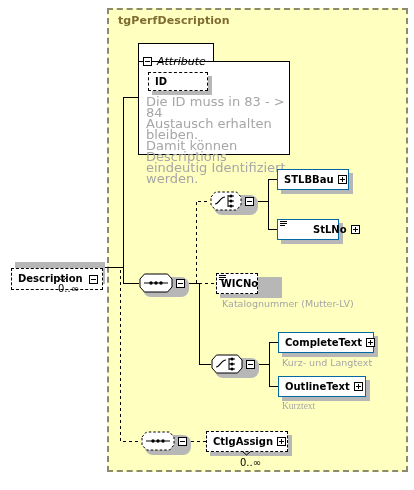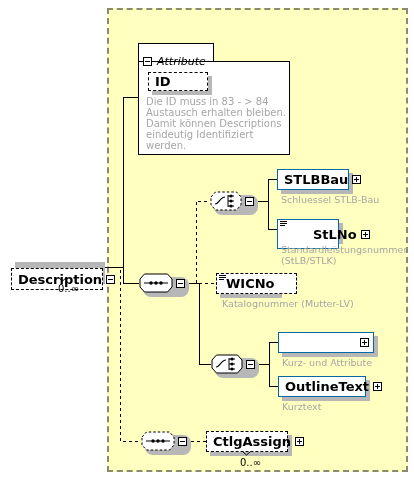--- a/index.html
+++ b/index.html
@@ -94,21 +94,21 @@
     height: 21px;
     display: flex;
     align-items: center;
     padding: 0 4px 0 6px;
     gap: 4px;
     box-sizing: border-box;
     white-space: nowrap;
   }
   .node.dashed { border: 1px dashed #000; }
   .node .nm {
-    font-size: 13px;
+    font-size: 10px;
     font-weight: bold;
     color: #000;
     line-height: 1;
   }
   .sh {
     position: absolute;
     background: #b7b7b7;
   }
 
   
@@ -138,21 +138,21 @@
   .card {
     position: absolute;
     font-size: 10px;
     color: #000;
     white-space: nowrap;
   }
   .attr-doc {
     position: absolute;
     left: 146px; top: 96px;
     width: 140px;
-    font-size: 10px;
+    font-size: 13px;
     color: #a6a6a6;
     line-height: 11px;
     white-space: pre-line;
   }
 
   
   .conn {
     position: absolute;
     display: flex;
     align-items: center;
@@ -164,20 +164,21 @@
     position: absolute;
     width: 9px; height: 5px;
   }
 </style>
 </head>
 <body>
 
 <div id="canvas">
 
   <div class="ct-box"></div>
+  <div class="ct-title">tgPerfDescription</div>
 
   <svg width="414" height="490" style="position:absolute;left:0;top:0;">
 
     <path d="M103,267 L123,267" stroke="#000" stroke-width="1" fill="none" shape-rendering="crispEdges"></path>
 
     <path d="M123,267 L123,97 L139,97" stroke="#000" stroke-width="1" fill="none" shape-rendering="crispEdges"></path>
 
     <path d="M123,267 L123,283 L139,283" stroke="#000" stroke-width="1" fill="none" shape-rendering="crispEdges"></path>
 
     <path d="M120,270 L120,441 L141,441" stroke="#000" stroke-width="1" fill="none" stroke-dasharray="3,3" shape-rendering="crispEdges"></path>
@@ -250,37 +251,34 @@
       <path d="M18,5 L24,5 M18,10 L24,10 M18,15 L24,15" stroke="#000" stroke-width="1"></path>
     </svg>
     <span class="exp"></span>
   </div>
 
   <div class="sh" style="left:281px; top:173px; width:72px; height:21px;"></div>
   <div class="node" style="left:277px; top:169px; width:72px; height:21px;">
     <span class="nm">STLBBau</span>
     <span class="exp plus" style="margin-left:auto;"></span>
   </div>
-  <div class="anno" style="left:281px; top:194px;">Schluessel STLB-Bau</div>
 
   <div class="sh" style="left:281px; top:223px; width:62px; height:21px;"></div>
-  <div class="node" style="left:277px; top:219px; width:62px; height:30px;padding-left:32px;">
+  <div class="node" style="left:277px; top:219px; width:62px; height:21px;padding-left:32px;">
     <span class="doclines">
         <i></i>
         <i></i>
         <i></i>
       </span>
     <span class="nm" style="margin-left:3px;">StLNo</span>
     <span class="exp plus" style="margin-left:auto;"></span>
   </div>
-  <div class="anno" style="left:281px; top:244px;">Standardleistungsnummer
-(StLB/STLK)</div>
 
   <div class="sh" style="left:220px; top:277px; width:62px; height:21px;"></div>
-  <div class="node dashed" style="left:216px; top:273px; width:81px; height:21px;">
+  <div class="node dashed" style="left:216px; top:273px; width:42px; height:21px;justify-content:center;">
     <span class="doclines">
         <i></i>
         <i></i>
         <i></i>
       </span>
     <span class="nm" style="margin-left:3px;">WICNo</span>
   </div>
   <div class="anno" style="left:216px; top:298px;margin-left:6px;">Katalognummer (Mutter-LV)</div>
 
   <div class="sh" style="left:215px; top:358px; width:44px; height:20px; border-radius:8px;"></div>
@@ -292,30 +290,31 @@
       <circle cx="21" cy="5" r="1.6" fill="#000"></circle>
       <circle cx="21" cy="10" r="1.6" fill="#000"></circle>
       <circle cx="21" cy="15" r="1.6" fill="#000"></circle>
       <path d="M18,5 L24,5 M18,10 L24,10 M18,15 L24,15" stroke="#000" stroke-width="1"></path>
     </svg>
     <span class="exp"></span>
   </div>
 
   <div class="sh" style="left:282px; top:336px; width:96px; height:21px;"></div>
   <div class="node" style="left:278px; top:332px; width:96px; height:21px;">
-    <span class="exp plus" style="margin-left:auto;"></span>
-  </div>
-  <div class="anno" style="left:282px; top:357px;">Kurz- und Attribute</div>
+    <span class="nm">CompleteText</span>
+    <span class="exp plus" style="margin-left:auto;"></span>
+  </div>
+  <div class="anno" style="left:282px; top:357px;">Kurz- und Langtext</div>
 
   <div class="sh" style="left:282px; top:380px; width:88px; height:21px;"></div>
   <div class="node" style="left:278px; top:376px; width:88px; height:21px;text-align:center;">
     <span class="nm">OutlineText</span>
     <span class="exp plus" style="margin-left:auto;"></span>
   </div>
-  <div class="anno" style="left:282px; top:401px;">Kurztext</div>
+  <div class="anno" style="left:282px; top:401px;font-family:Liberation Serif, serif;">Kurztext</div>
 
   <div class="sh" style="left:145px; top:435px; width:46px; height:20px; border-radius:8px;"></div>
   <div class="conn" style="left:141px; top:431px;">
     <svg width="34" height="20" viewBox="0 0 34 20">
       <path d="M1,6 L5.5,1 L28.5,1 L33,6 L33,14 L28.5,19 L5.5,19 L1,14 Z" fill="#ffffff" stroke="#000" stroke-width="1" stroke-dasharray="2.5,2"></path>
       <path d="M5,10 L29,10" stroke="#000" stroke-width="1"></path>
       <circle cx="12" cy="10" r="1.7" fill="#000"></circle>
       <circle cx="17" cy="10" r="1.7" fill="#000"></circle>
       <circle cx="22" cy="10" r="1.7" fill="#000"></circle>
     </svg>

